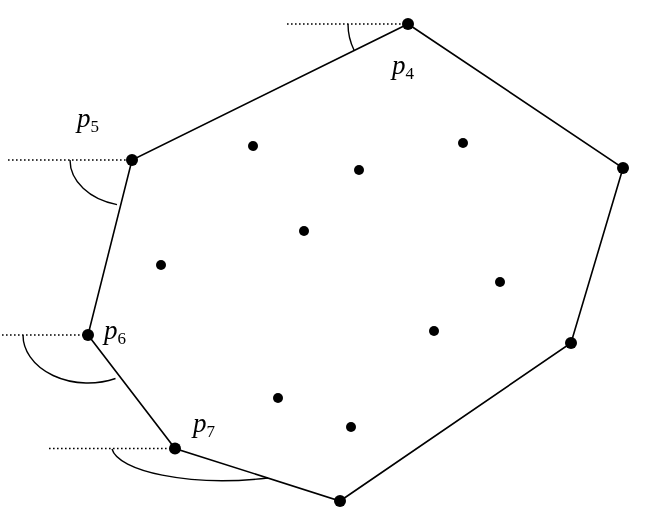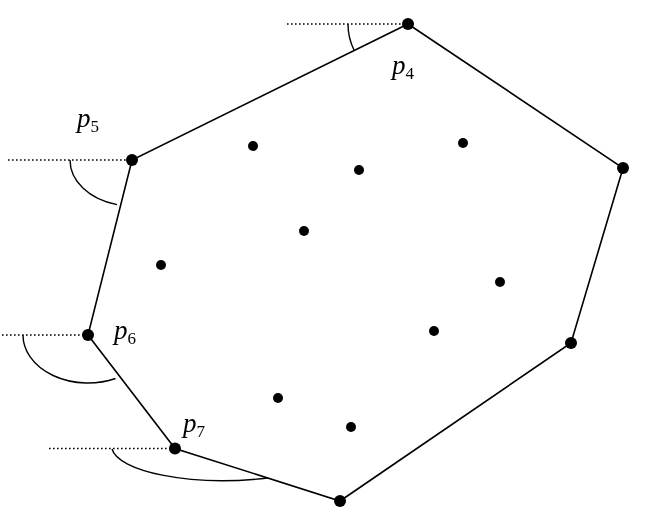--- a/index.html
+++ b/index.html
@@ -56,16 +56,16 @@
       <circle cx="304" cy="231" r="5" fill="#000000"></circle>
       <circle cx="161" cy="265" r="5" fill="#000000"></circle>
       <circle cx="500" cy="282" r="5" fill="#000000"></circle>
       <circle cx="434" cy="331" r="5" fill="#000000"></circle>
       <circle cx="278" cy="398" r="5" fill="#000000"></circle>
       <circle cx="351" cy="427" r="5" fill="#000000"></circle>
     </svg>
   <div id="labels">
       <div class="vlabel" style="left: 392px; top: 51px;"><span class="pvar">p</span><sub>4</sub></div>
       <div class="vlabel" style="left: 77px; top: 104px;"><span class="pvar">p</span><sub>5</sub></div>
-      <div class="vlabel" style="left: 114px; top: 316px;"><span class="pvar">p</span><sub>6</sub></div>
-      <div class="vlabel" style="left: 183px; top: 409px;"><span class="pvar">p</span><sub>7</sub></div>
+      <div class="vlabel" style="left: 104px; top: 316px;"><span class="pvar">p</span><sub>6</sub></div>
+      <div class="vlabel" style="left: 193px; top: 409px;"><span class="pvar">p</span><sub>7</sub></div>
     </div>
 </div>
 
 </body></html>

